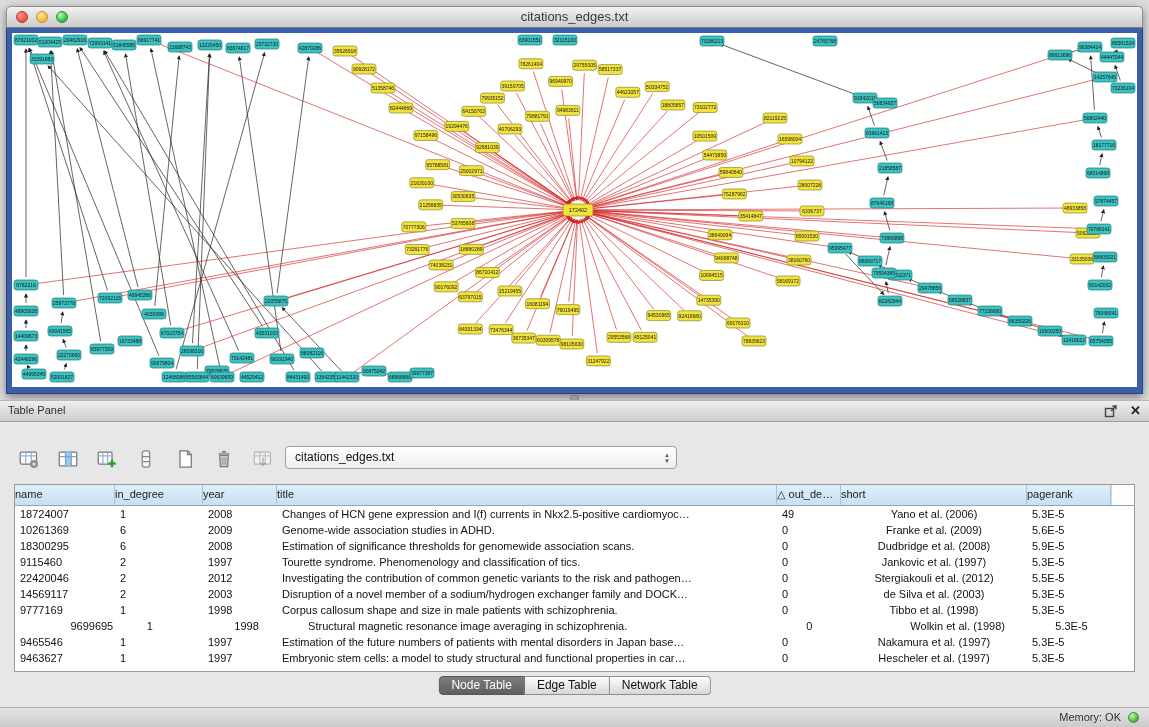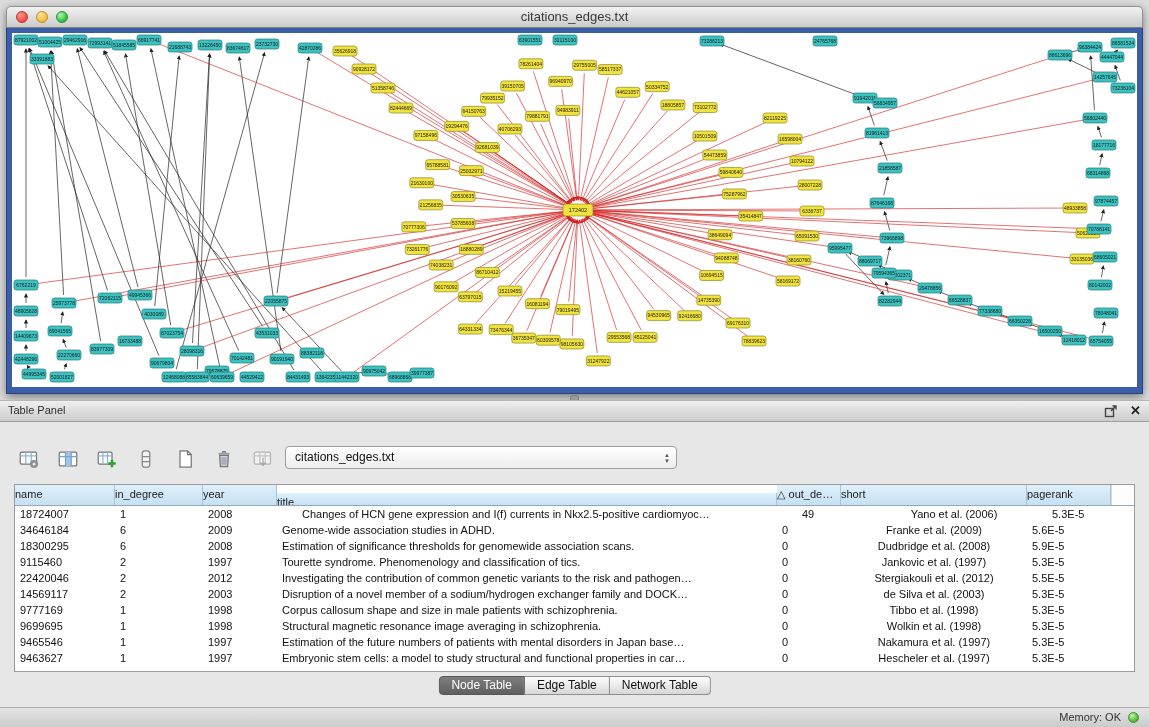--- a/index.html
+++ b/index.html
@@ -910,38 +910,38 @@
         <span>▲</span>
         <span>▼</span>
       </span>
   </div>
 
   <div id="table-box">
     <div id="tbl-header">
         <div class="th" style="width: 100px;">name</div>
         <div class="th" style="width: 88px;">in_degree</div>
         <div class="th" style="width: 74px;">year</div>
-        <div class="th" style="width: 500px; margin-top: 8px;">title</div>
+        <div class="th" style="width: 500px;">title</div>
         <div class="th" style="width: 64px;">△ out_de…</div>
         <div class="th" style="width: 186px;">short</div>
         <div class="th" style="width: 84px;">pagerank</div>
         <div class="th-filler"></div>
       </div>
     <div id="tbl-rows">
         <div class="tr">
           <div class="td" style="width: 100px; text-align: left;">18724007</div>
           <div class="td" style="width: 88px; text-align: left;">1</div>
           <div class="td" style="width: 74px; text-align: left;">2008</div>
-          <div class="td" style="width: 500px; text-align: left; margin-left: 20px;">Changes of HCN gene expression and I(f) currents in Nkx2.5-positive cardiomyoc…</div>
+          <div class="td" style="width: 500px; text-align: left;">Changes of HCN gene expression and I(f) currents in Nkx2.5-positive cardiomyoc…</div>
           <div class="td" style="width: 64px; text-align: left;">49</div>
           <div class="td" style="width: 186px; text-align: center;">Yano et al. (2006)</div>
           <div class="td" style="width: 84px; text-align: left;">5.3E-5</div>
         </div>
         <div class="tr">
-          <div class="td" style="width: 100px; text-align: left;">34646184</div>
+          <div class="td" style="width: 100px; text-align: left;">10261369</div>
           <div class="td" style="width: 88px; text-align: left;">6</div>
           <div class="td" style="width: 74px; text-align: left;">2009</div>
           <div class="td" style="width: 500px; text-align: left;">Genome-wide association studies in ADHD.</div>
           <div class="td" style="width: 64px; text-align: left;">0</div>
           <div class="td" style="width: 186px; text-align: center;">Franke et al. (2009)</div>
           <div class="td" style="width: 84px; text-align: left;">5.6E-5</div>
         </div>
         <div class="tr">
           <div class="td" style="width: 100px; text-align: left;">18300295</div>
           <div class="td" style="width: 88px; text-align: left;">6</div>
@@ -981,21 +981,21 @@
         <div class="tr">
           <div class="td" style="width: 100px; text-align: left;">9777169</div>
           <div class="td" style="width: 88px; text-align: left;">1</div>
           <div class="td" style="width: 74px; text-align: left;">1998</div>
           <div class="td" style="width: 500px; text-align: left;">Corpus callosum shape and size in male patients with schizophrenia.</div>
           <div class="td" style="width: 64px; text-align: left;">0</div>
           <div class="td" style="width: 186px; text-align: center;">Tibbo et al. (1998)</div>
           <div class="td" style="width: 84px; text-align: left;">5.3E-5</div>
         </div>
         <div class="tr">
-          <div class="td" style="width: 100px; text-align: left;">9699695</div>
+          <div class="td" style="width: 100px; text-align: center; margin-left: 27px;">9699695</div>
           <div class="td" style="width: 88px; text-align: left;">1</div>
           <div class="td" style="width: 74px; text-align: left;">1998</div>
           <div class="td" style="width: 500px; text-align: left;">Structural magnetic resonance image averaging in schizophrenia.</div>
           <div class="td" style="width: 64px; text-align: left;">0</div>
           <div class="td" style="width: 186px; text-align: center;">Wolkin et al. (1998)</div>
           <div class="td" style="width: 84px; text-align: left;">5.3E-5</div>
         </div>
         <div class="tr">
           <div class="td" style="width: 100px; text-align: left;">9465546</div>
           <div class="td" style="width: 88px; text-align: left;">1</div>

